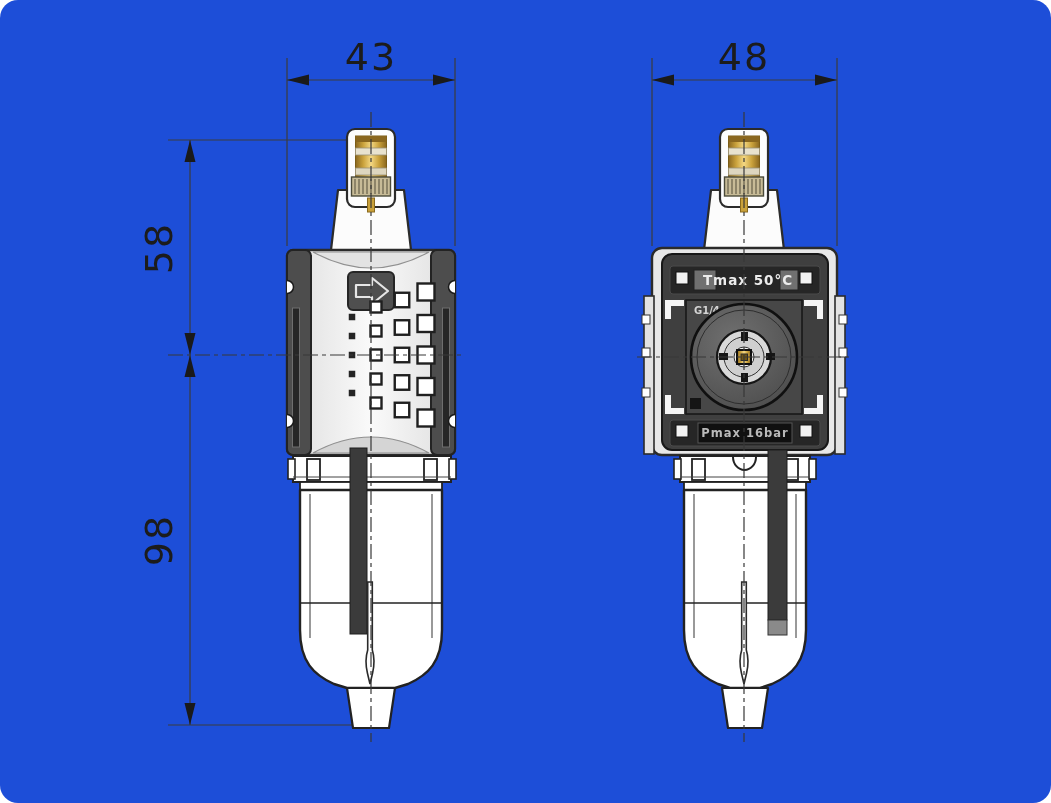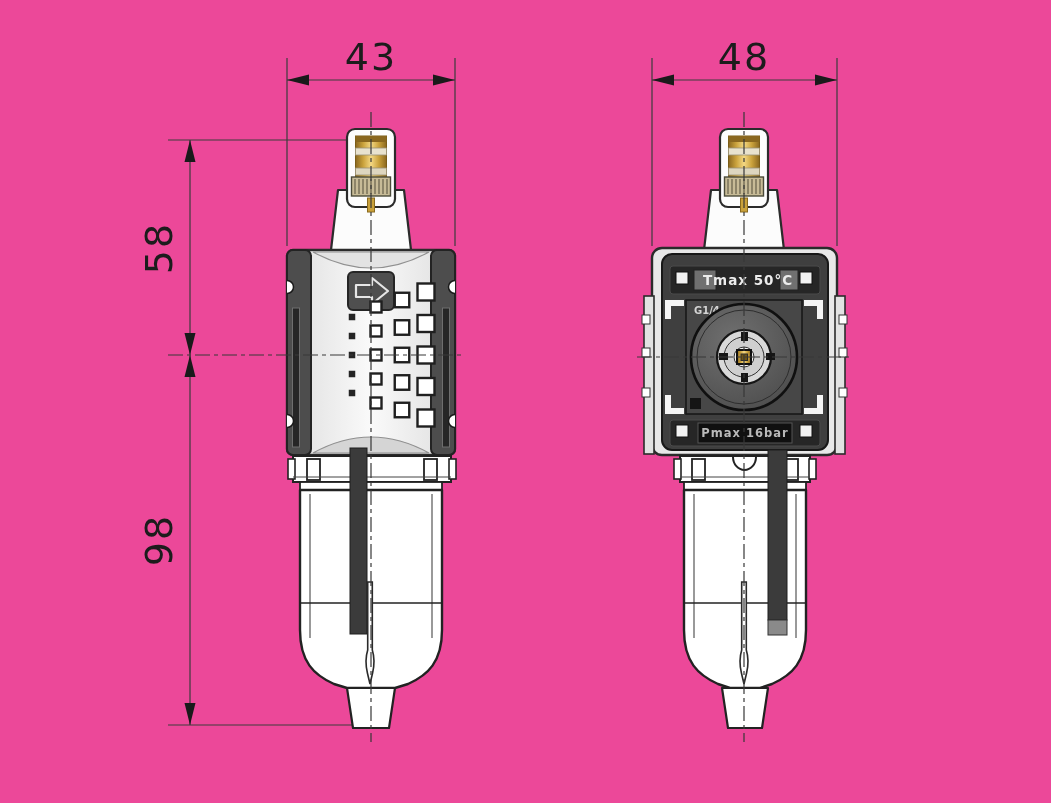--- a/index.html
+++ b/index.html
@@ -1,22 +1,23 @@
 <!DOCTYPE html>
 <html><head>
 <meta charset="utf-8">
 <style>
   html, body { margin: 0; padding: 0; background: #ffffff; }
   .canvas {
     position: relative;
     width: 1051px;
     height: 803px;
-    background: #ec4899;
+    background: #1d4ed8;
     overflow: hidden;
     font-family: "DejaVu Sans", sans-serif;
+    border-radius: 18px;
   }
   svg { display: block; }
   .dim-text {
     font-family: "DejaVu Sans", sans-serif;
     font-size: 38px;
     fill: #1c1c1c;
     letter-spacing: 2px;
   }
   .marking-text {
     font-family: "DejaVu Sans", sans-serif;

